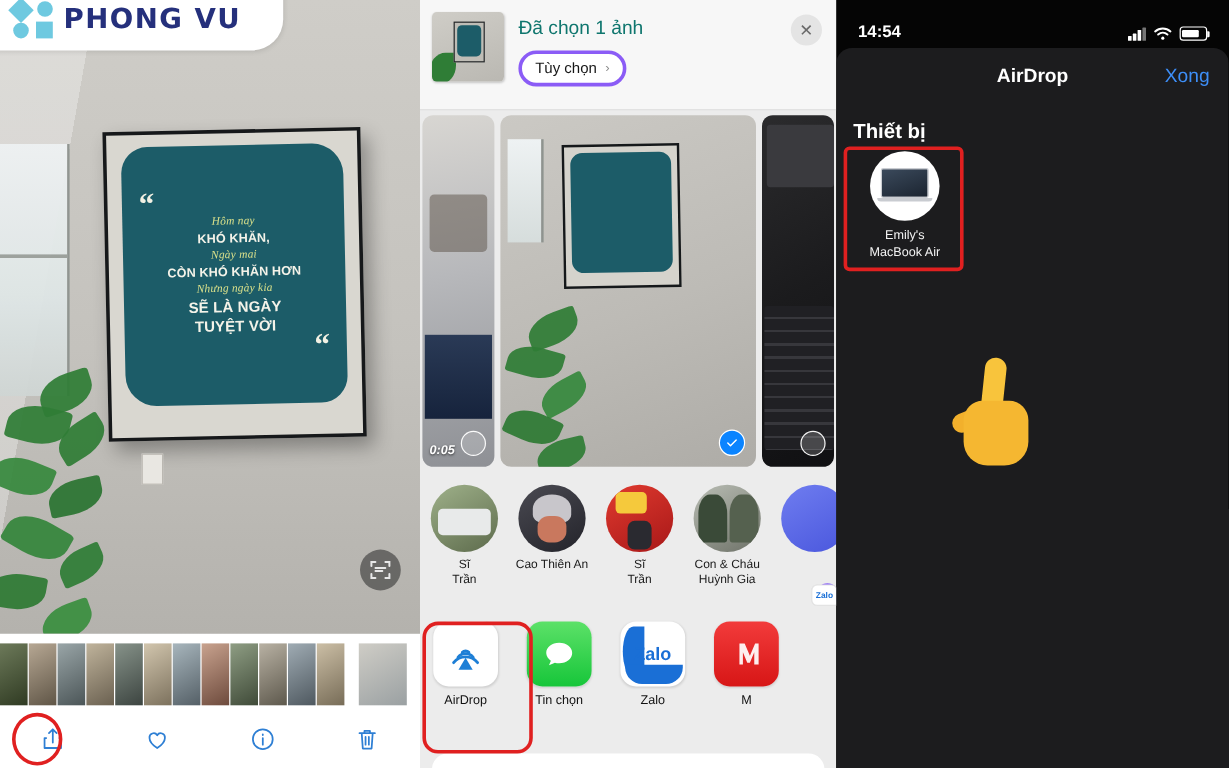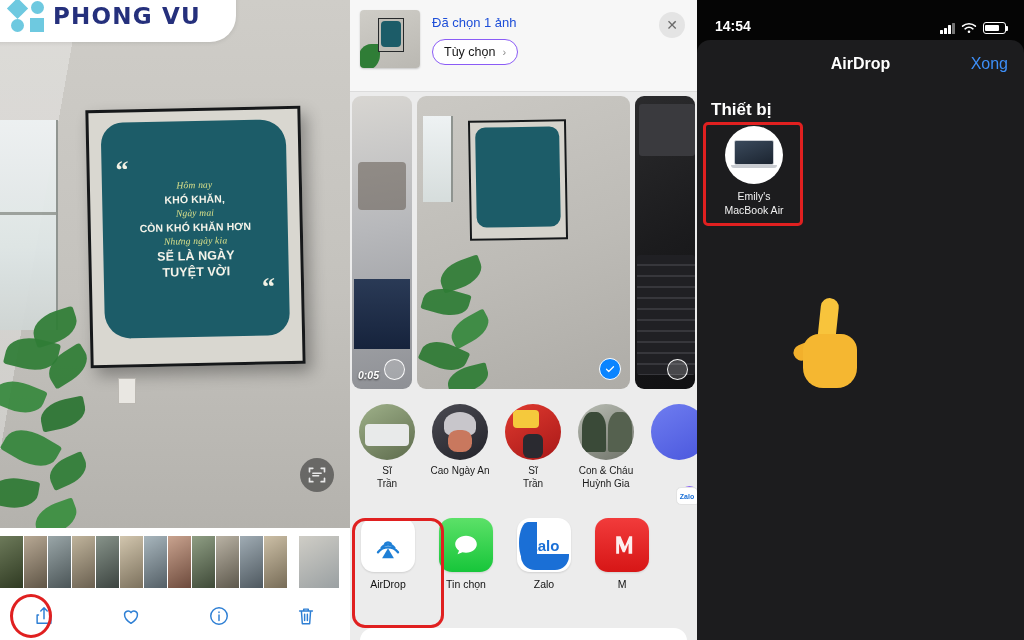--- a/index.html
+++ b/index.html
@@ -85,22 +85,22 @@
   
   .panel-mid { position:relative; width:347px; height:640px; background:#ececec; overflow:hidden; }
   .sheet-head { position:absolute; left:0; top:0; width:347px; height:92px; background:#f7f7f7;
     border-bottom:1px solid #dcdcdc; display:flex; align-items:flex-start; padding:10px 12px 0 10px; gap:12px; }
   .head-thumb { width:60px; height:58px; border-radius:4px; overflow:hidden; position:relative;
     background:linear-gradient(160deg,#cfcdc7,#bab8b2); flex:0 0 auto; box-shadow:0 1px 2px rgba(0,0,0,.2); }
   .head-thumb .mini-frame { position:absolute; left:18px; top:8px; width:26px; height:34px; background:#bfbdb6; border:1px solid #26292b; }
   .head-thumb .mini-poster { position:absolute; left:2px; top:2px; right:2px; bottom:4px; background:#1c5c68; border-radius:4px; }
   .head-thumb .mini-plant { position:absolute; left:-2px; bottom:-2px; width:22px; height:26px; background:#2f7d36; border-radius:60% 8% 60% 8%; }
   .head-texts { display:flex; flex-direction:column; gap:9px; padding-top:5px; }
-  .head-title { font-size:13px; color:#1d4ed8; font-weight:400; }
-  .opt-btn { align-self:flex-start; border:1px solid #8b5cf6; background:#fff; border-radius:16px;
+  .head-title { font-size:16px; color:#0f766e; font-weight:400;text-align:center; }
+  .opt-btn { align-self:flex-start; border:3px solid #8b5cf6; background:#fff; border-radius:16px;
     padding:5px 11px; font-size:12.5px; color:#161616; display:flex; align-items:center; gap:7px;text-align:right; }
   .opt-btn .chev { color:#8b8b8b; font-size:11px; }
   .close-btn { position:absolute; right:12px; top:12px; width:26px; height:26px; border-radius:50%;
     background:#e4e4e4; display:flex; align-items:center; justify-content:center; color:#6a6a6a; font-size:14px; }
 
   .grid { position:absolute; left:0; top:96px; width:347px; height:293px; display:flex; gap:5px; padding:0 2px; }
   .gcell { position:relative; border-radius:9px; overflow:hidden; }
   .gcell.side { flex:0 0 60px;font-style:italic; }
   .gcell.main { flex:1 1 auto; }
   .g-video { background:linear-gradient(170deg,#d8d6d2 0%,#b7b8bb 45%,#8e9095 100%); }
@@ -338,21 +338,21 @@
         <span class="c-name"><span>Sĩ</span><br><span>Trần</span></span>
       </div>
       <div class="contact">
         <div class="c-av" style="background:linear-gradient(150deg,#4a4a52,#23232a);">
           <span style="position:absolute;left:12px;top:8px;width:32px;height:24px;background:#c8c6cb;border-radius:50% 50% 30% 30%;"></span>
           <span style="position:absolute;left:16px;top:26px;width:24px;height:22px;background:#c9785e;border-radius:40%;"></span>
         </div>
         <div class="c-badge">
             <span class="zl">Zalo</span>
           </div>
-        <span class="c-name">Cao Ngày An</span>
+        <span class="c-name">Cao Thiên An</span>
       </div>
       <div class="contact">
         <div class="c-av" style="background:linear-gradient(150deg,#e03a2f,#a81818);">
           <span style="position:absolute;left:8px;top:6px;width:26px;height:18px;background:#f5c93c;border-radius:4px;"></span>
           <span style="position:absolute;left:18px;top:30px;width:20px;height:24px;background:#2a2a30;border-radius:6px;"></span>
         </div>
         <div class="c-badge msgr">
             <span class="bolt">⚡</span>
           </div>
         <span class="c-name"><span>Sĩ</span><br><span>Trần</span></span>

